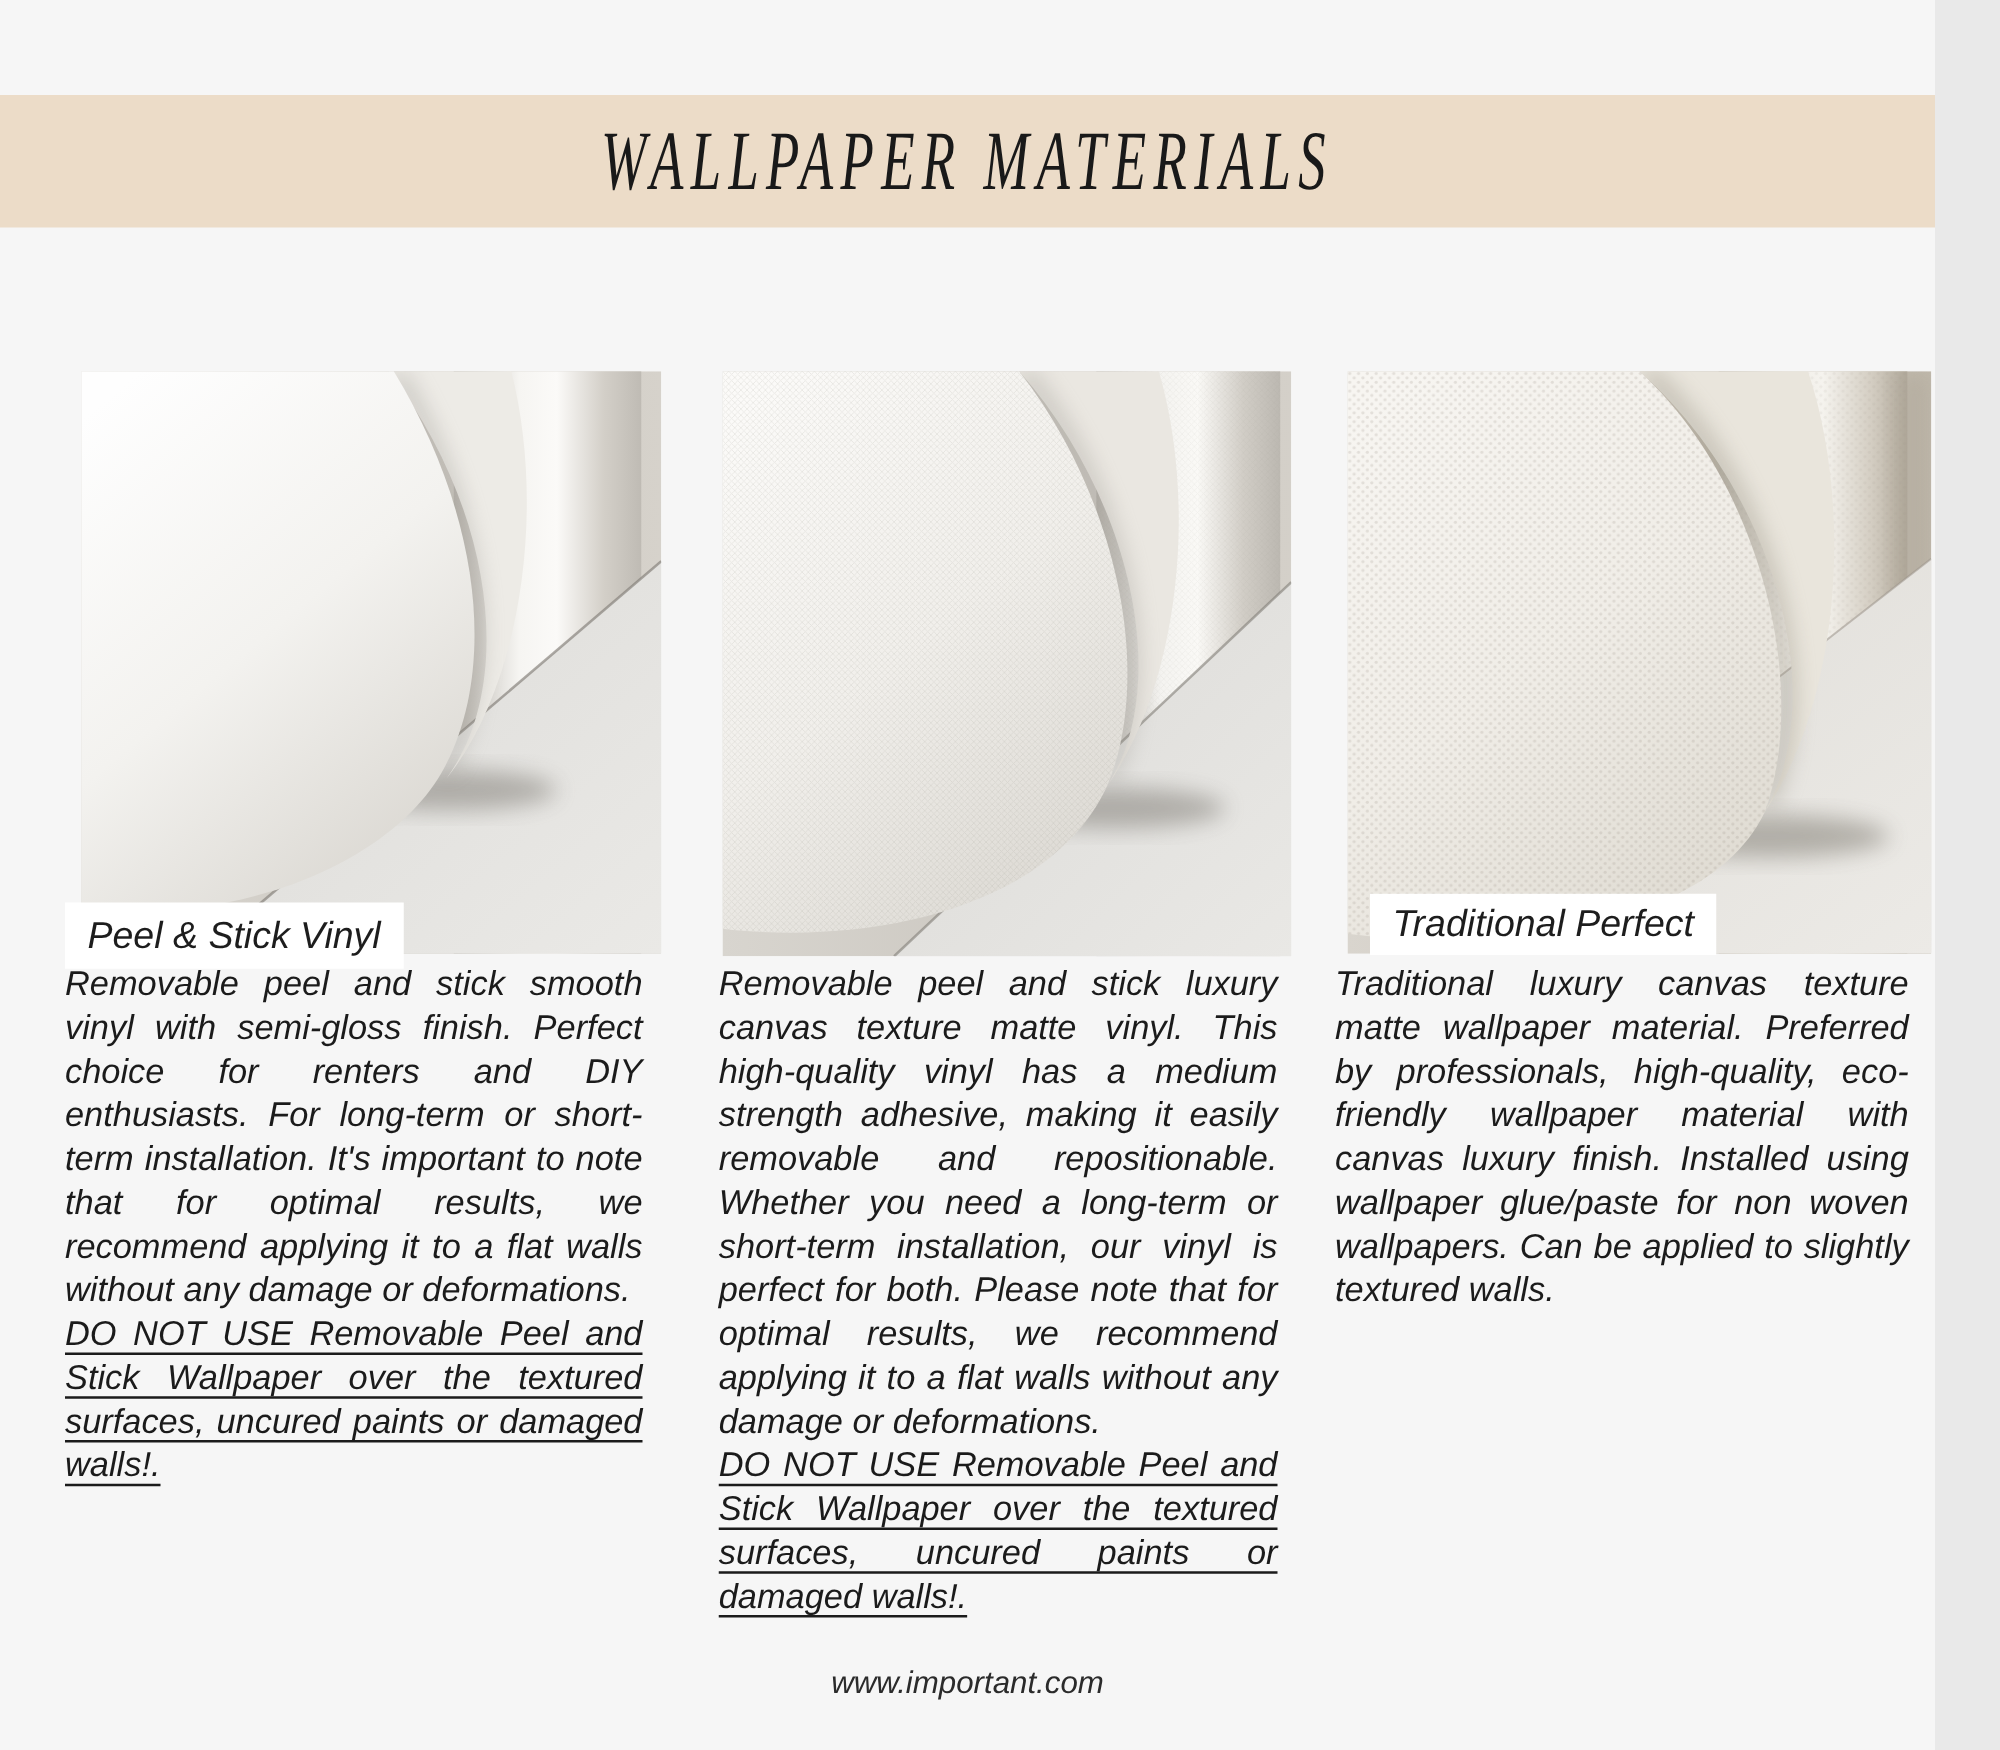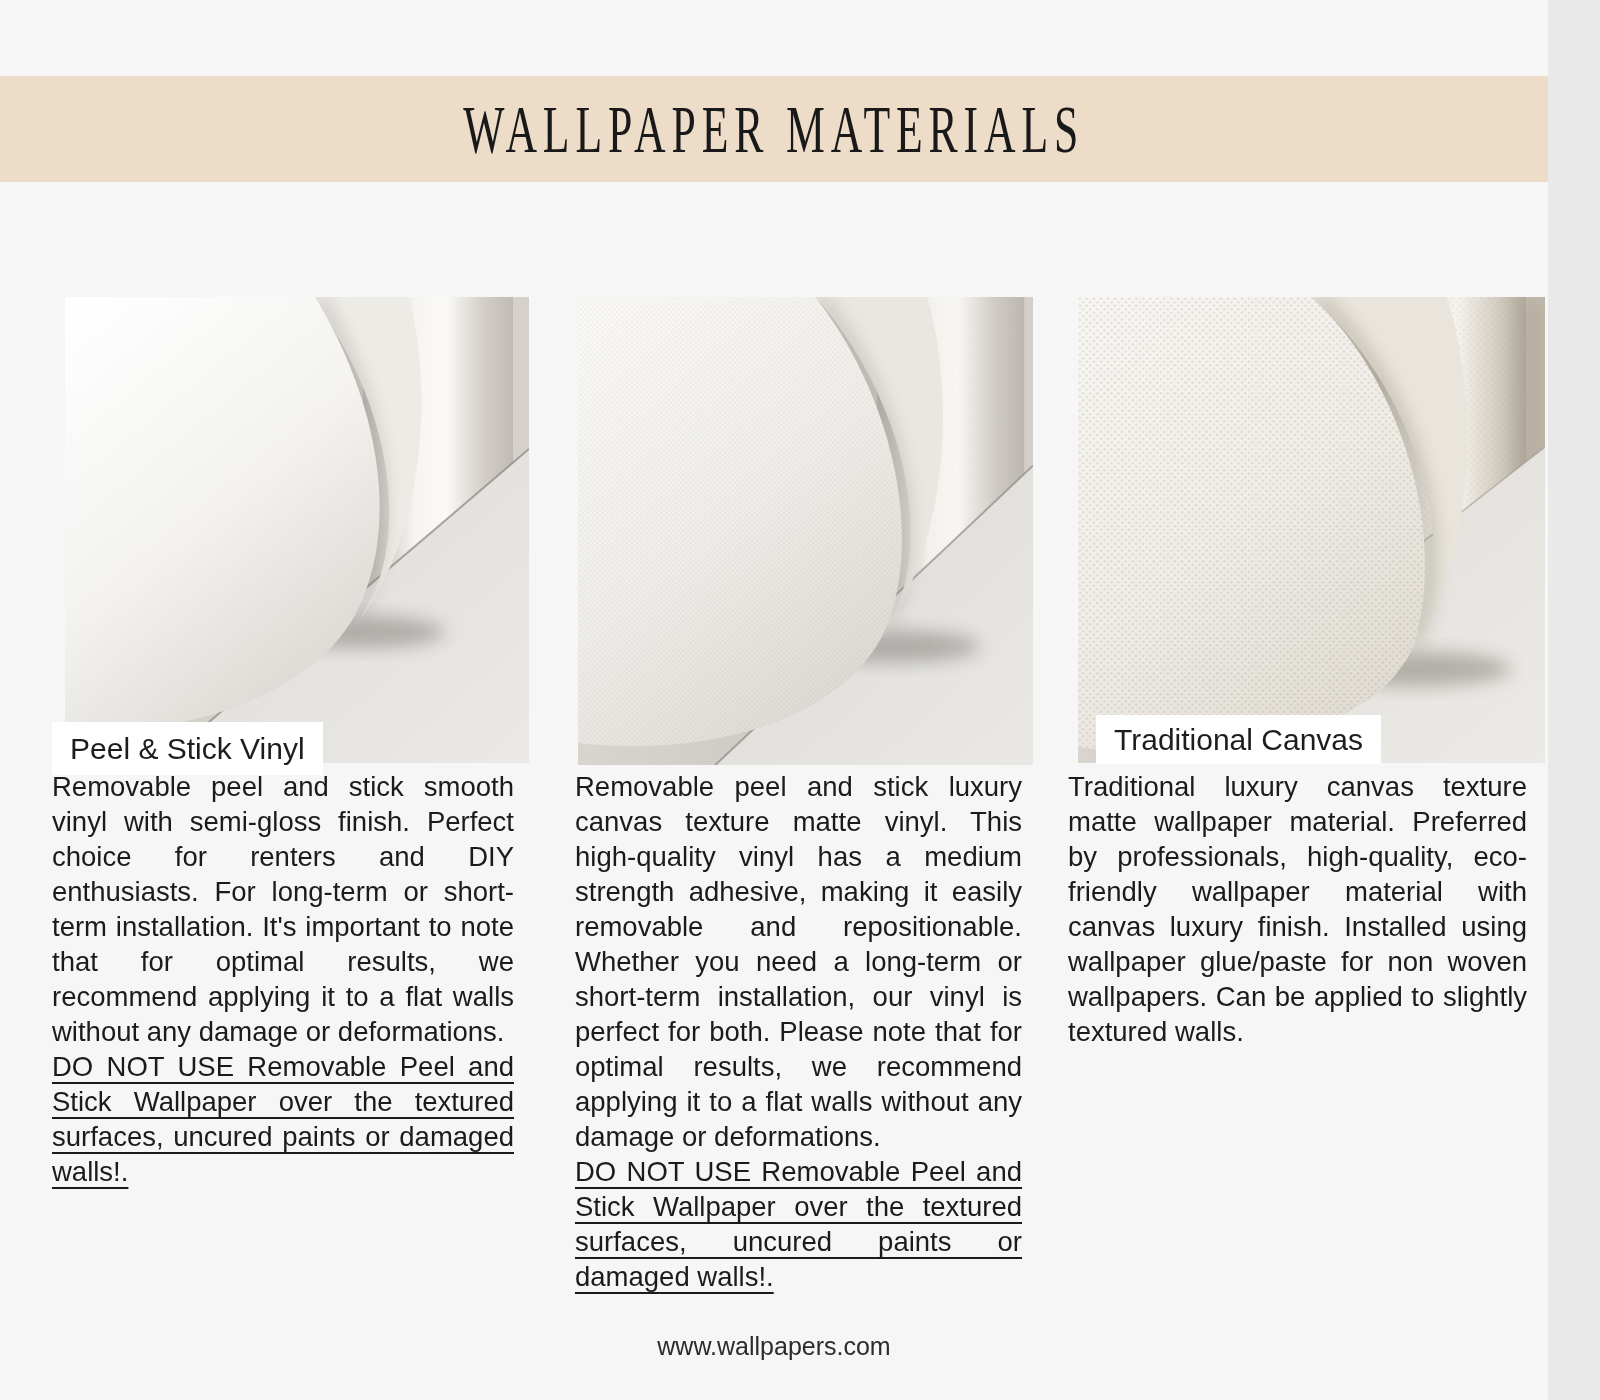--- a/index.html
+++ b/index.html
@@ -1,20 +1,21 @@
 <!DOCTYPE html>
 <html><head>
 <meta charset="utf-8">
 <style>
   html,body{margin:0;padding:0;background:#e9e9e9;}
   .page{
     position:relative;width:1548px;height:1400px;overflow:hidden;
     background:#f6f6f6;
     font-family:"Liberation Sans","DejaVu Sans",sans-serif;
     color:#1b1b1b;
+    font-style:italic;
   }
   
   .banner{
     position:absolute;top:76px;left:0;width:100%;height:106px;
     background:#ecdcc8;display:flex;align-items:center;justify-content:center;
   }
   .title{
     margin:0;font-family:"Liberation Serif","DejaVu Serif",serif;
     font-weight:400;font-size:52px;letter-spacing:7px;color:#191919;
     transform:scale(0.84,1.3);transform-origin:center;white-space:nowrap;
@@ -200,23 +201,23 @@
         <path d="M464,150 L464,466 L60,466 Z" fill="url(#tab3)"></path>
         <path d="M464,150 L60,466" stroke="#9a948a" stroke-width="1.6" fill="none" opacity="0.55"></path>
         <ellipse cx="335" cy="372" rx="95" ry="17" fill="#6e6a60" opacity="0.45" filter="url(#b3)"></ellipse>
         <path d="M232,0 C340,96 384,260 332,352 C392,262 402,108 366,0 Z" fill="#e9e5dc"></path>
         <path d="M238,2 C338,98 372,256 332,346" stroke="#8d8778" stroke-width="12" fill="none" opacity="0.5" filter="url(#b3)"></path>
         <path d="M0,0 L232,0 C326,86 368,248 332,352 C286,450 110,464 0,450 Z" fill="url(#face3)"></path>
         <path d="M0,0 L232,0 C326,86 368,248 332,352 C286,450 110,464 0,450 Z" fill="url(#tex3)"></path>
       </svg>
     </div>
     <div class="label">
-      <span>Traditional Canvas</span>
+      <span>Traditional Perfect</span>
     </div>
     <div class="text">
       <p class="desc">Traditional luxury canvas texture matte wallpaper material. Preferred by professionals, high-quality, eco-friendly wallpaper material with canvas luxury finish. Installed using wallpaper glue/paste for non woven wallpapers. Can be applied to slightly textured walls.</p>
 
     </div>
   </section>
 
-  <div class="footer">www.wallpapers.com</div>
+  <div class="footer">www.important.com</div>
 
 </div>
 
 </body></html>

